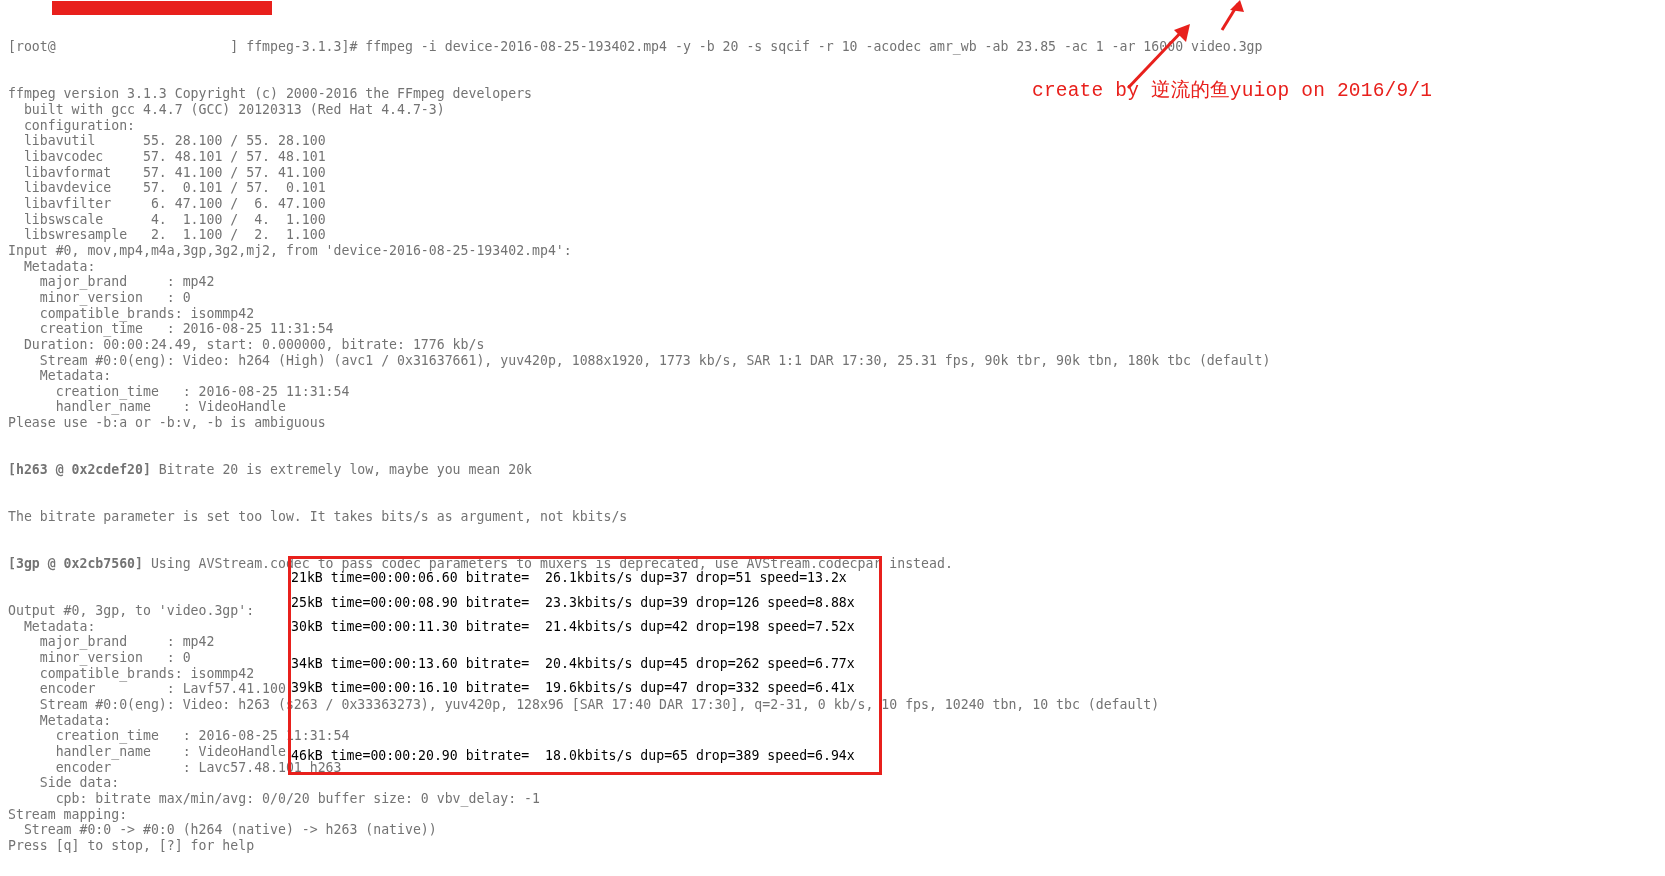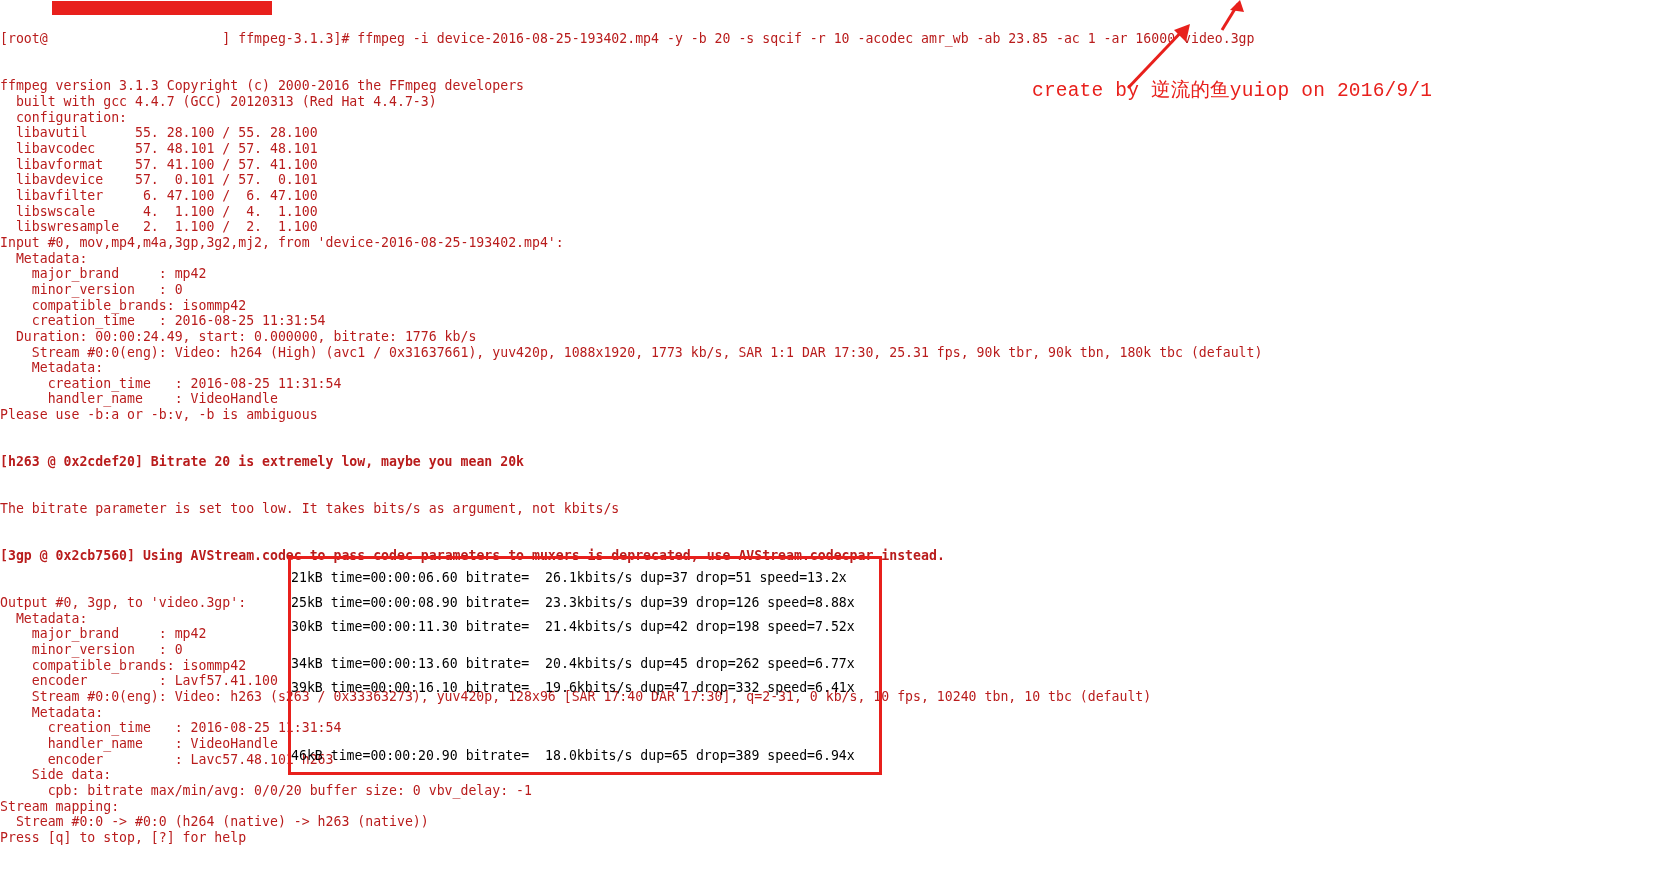--- a/index.html
+++ b/index.html
@@ -15,23 +15,23 @@
     font-family: "DejaVu Sans Mono", "Liberation Mono", monospace;
   }
 
   
   #terminal {
     position: absolute;
     left: 0;
     top: 0;
     width: 1665px;
     height: 876px;
-    padding: 0;
+    padding: 8px;
     box-sizing: border-box;
-    color: #b91c1c;
+    color: #737373;
     font-family: "DejaVu Sans Mono", "Liberation Mono", monospace;
     font-size: 13.2px;
     line-height: 15.67px;
     white-space: pre;
     letter-spacing: 0px;
   }
   .tline {
     white-space: pre;
     height: 15.67px;
     font-family: "DejaVu Sans Mono", "Liberation Mono", monospace;
@@ -94,23 +94,23 @@
     white-space: pre;
     left: 0;
   }
 </style>
 </head>
 <body>
 
 <div id="terminal">
   <div class="tline"><span>[root@</span><span>                      </span><span>] ffmpeg-3.1.3]# </span><span>ffmpeg -i device-2016-08-25-193402.mp4 -y -b 20 -s sqcif -r 10 -acodec amr_wb -ab 23.85 -ac 1 -ar 16000 video.3gp</span></div>
   <div id="tlines-1"><div class="tline">ffmpeg version 3.1.3 Copyright (c) 2000-2016 the FFmpeg developers</div><div class="tline">  built with gcc 4.4.7 (GCC) 20120313 (Red Hat 4.4.7-3)</div><div class="tline">  configuration:</div><div class="tline">  libavutil      55. 28.100 / 55. 28.100</div><div class="tline">  libavcodec     57. 48.101 / 57. 48.101</div><div class="tline">  libavformat    57. 41.100 / 57. 41.100</div><div class="tline">  libavdevice    57.  0.101 / 57.  0.101</div><div class="tline">  libavfilter     6. 47.100 /  6. 47.100</div><div class="tline">  libswscale      4.  1.100 /  4.  1.100</div><div class="tline">  libswresample   2.  1.100 /  2.  1.100</div><div class="tline">Input #0, mov,mp4,m4a,3gp,3g2,mj2, from 'device-2016-08-25-193402.mp4':</div><div class="tline">  Metadata:</div><div class="tline">    major_brand     : mp42</div><div class="tline">    minor_version   : 0</div><div class="tline">    compatible_brands: isommp42</div><div class="tline">    creation_time   : 2016-08-25 11:31:54</div><div class="tline">  Duration: 00:00:24.49, start: 0.000000, bitrate: 1776 kb/s</div><div class="tline">    Stream #0:0(eng): Video: h264 (High) (avc1 / 0x31637661), yuv420p, 1088x1920, 1773 kb/s, SAR 1:1 DAR 17:30, 25.31 fps, 90k tbr, 90k tbn, 180k tbc (default)</div><div class="tline">    Metadata:</div><div class="tline">      creation_time   : 2016-08-25 11:31:54</div><div class="tline">      handler_name    : VideoHandle</div><div class="tline">Please use -b:a or -b:v, -b is ambiguous</div></div>
-  <div class="tline bold"><span>[h263 @ 0x2cdef20]</span><span class="nobold" style="font-weight:bold"> Bitrate 20 is extremely low, maybe you mean 20k</span></div>
+  <div class="tline bold"><span>[h263 @ 0x2cdef20]</span><span class="nobold" style="font-weight:normal"> Bitrate 20 is extremely low, maybe you mean 20k</span></div>
   <div class="tline">The bitrate parameter is set too low. It takes bits/s as argument, not kbits/s</div>
-  <div class="tline bold"><span>[3gp @ 0x2cb7560]</span><span style="font-weight:bold"> Using AVStream.codec to pass codec parameters to muxers is deprecated, use AVStream.codecpar instead.</span></div>
+  <div class="tline bold"><span>[3gp @ 0x2cb7560]</span><span style="font-weight:normal"> Using AVStream.codec to pass codec parameters to muxers is deprecated, use AVStream.codecpar instead.</span></div>
   <div id="tlines-2"><div class="tline">Output #0, 3gp, to 'video.3gp':</div><div class="tline">  Metadata:</div><div class="tline">    major_brand     : mp42</div><div class="tline">    minor_version   : 0</div><div class="tline">    compatible_brands: isommp42</div><div class="tline">    encoder         : Lavf57.41.100</div><div class="tline">    Stream #0:0(eng): Video: h263 (s263 / 0x33363273), yuv420p, 128x96 [SAR 17:40 DAR 17:30], q=2-31, 0 kb/s, 10 fps, 10240 tbn, 10 tbc (default)</div><div class="tline">    Metadata:</div><div class="tline">      creation_time   : 2016-08-25 11:31:54</div><div class="tline">      handler_name    : VideoHandle</div><div class="tline">      encoder         : Lavc57.48.101 h263</div><div class="tline">    Side data:</div><div class="tline">      cpb: bitrate max/min/avg: 0/0/20 buffer size: 0 vbv_delay: -1</div><div class="tline">Stream mapping:</div><div class="tline">  Stream #0:0 -&gt; #0:0 (h264 (native) -&gt; h263 (native))</div><div class="tline">Press [q] to stop, [?] for help</div></div>
   
   
   
 </div>
 
 <div id="redaction"></div>
 
 <div id="progress-lines"><div class="pline" style="top: 14px;">21kB time=00:00:06.60 bitrate=  26.1kbits/s dup=37 drop=51 speed=13.2x</div><div class="pline" style="top: 39px;">25kB time=00:00:08.90 bitrate=  23.3kbits/s dup=39 drop=126 speed=8.88x</div><div class="pline" style="top: 63px;">30kB time=00:00:11.30 bitrate=  21.4kbits/s dup=42 drop=198 speed=7.52x</div><div class="pline" style="top: 100px;">34kB time=00:00:13.60 bitrate=  20.4kbits/s dup=45 drop=262 speed=6.77x</div><div class="pline" style="top: 124px;">39kB time=00:00:16.10 bitrate=  19.6kbits/s dup=47 drop=332 speed=6.41x</div><div class="pline" style="top: 192px;">46kB time=00:00:20.90 bitrate=  18.0kbits/s dup=65 drop=389 speed=6.94x</div></div>
 

